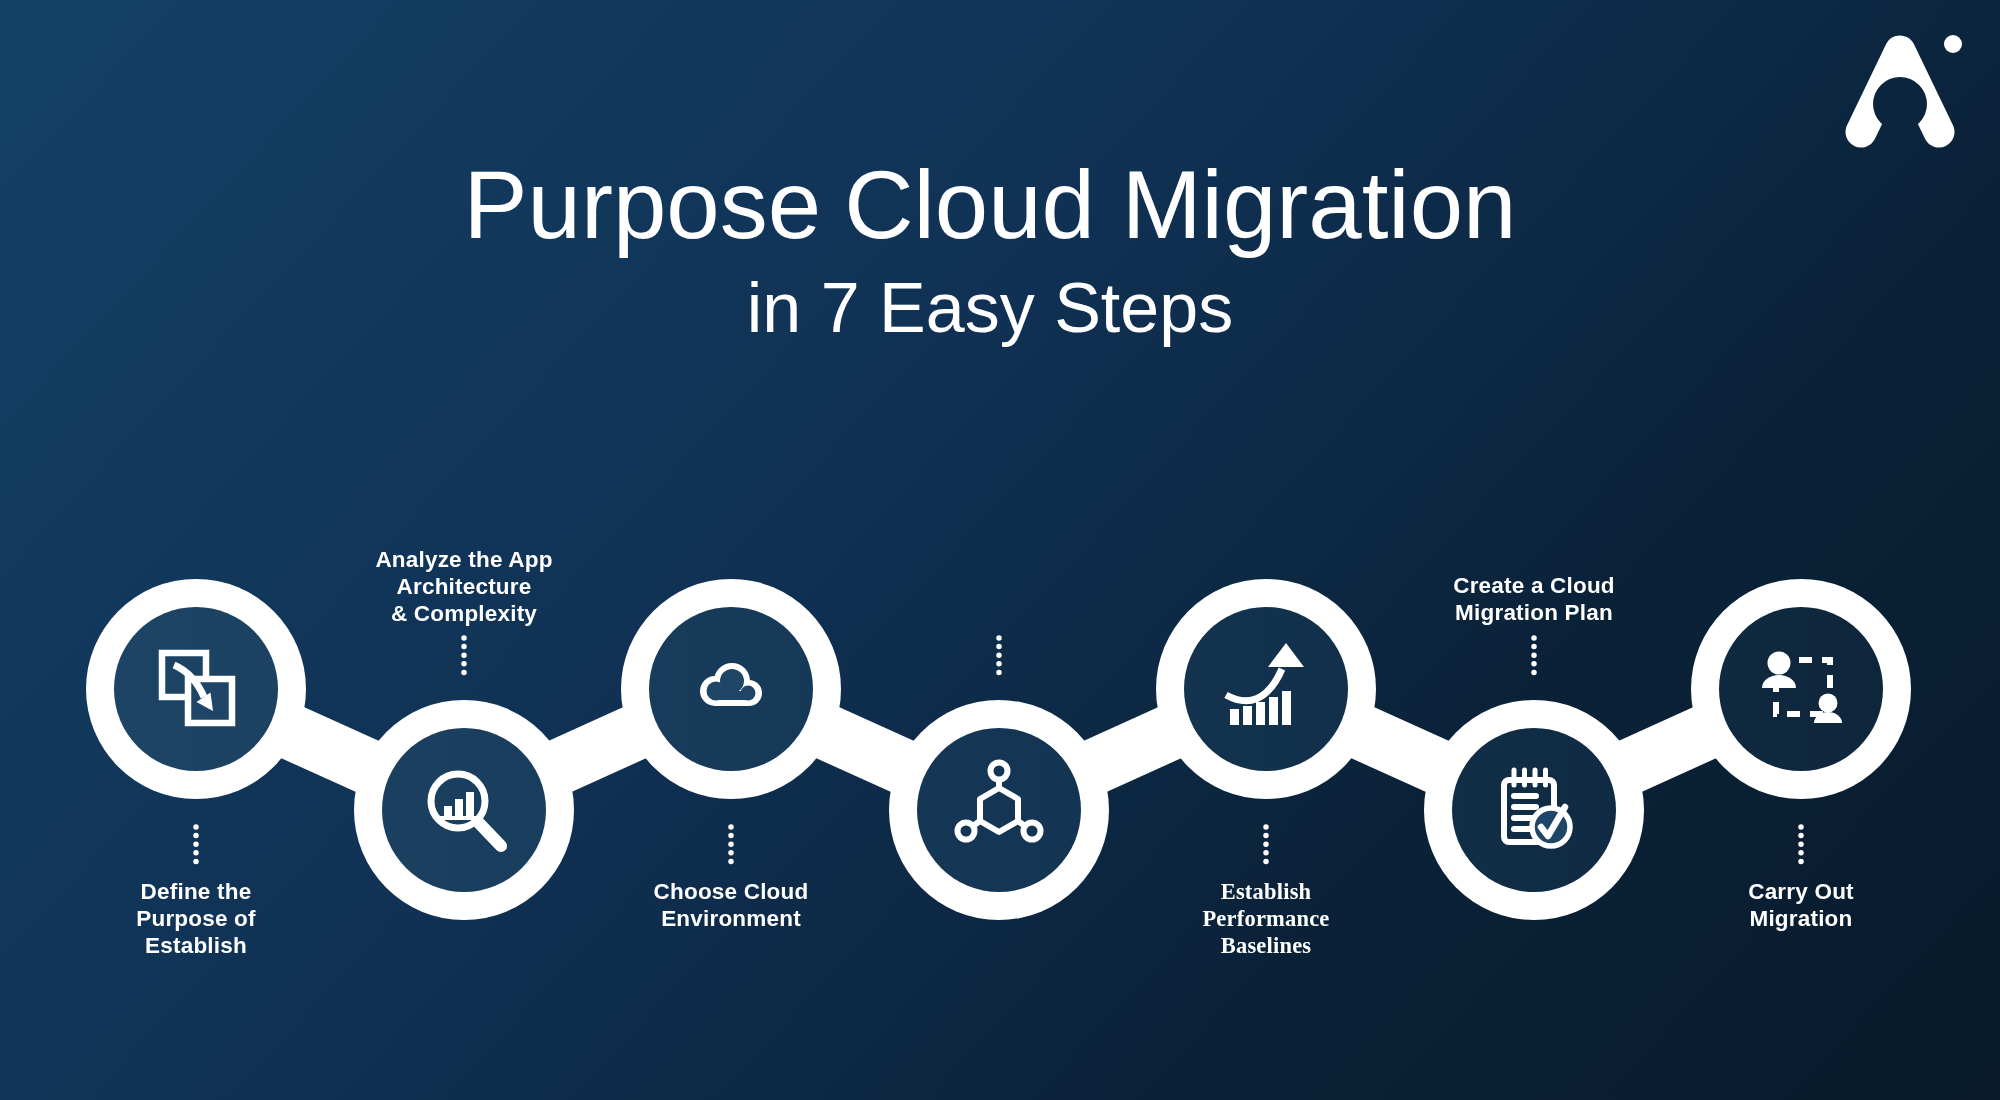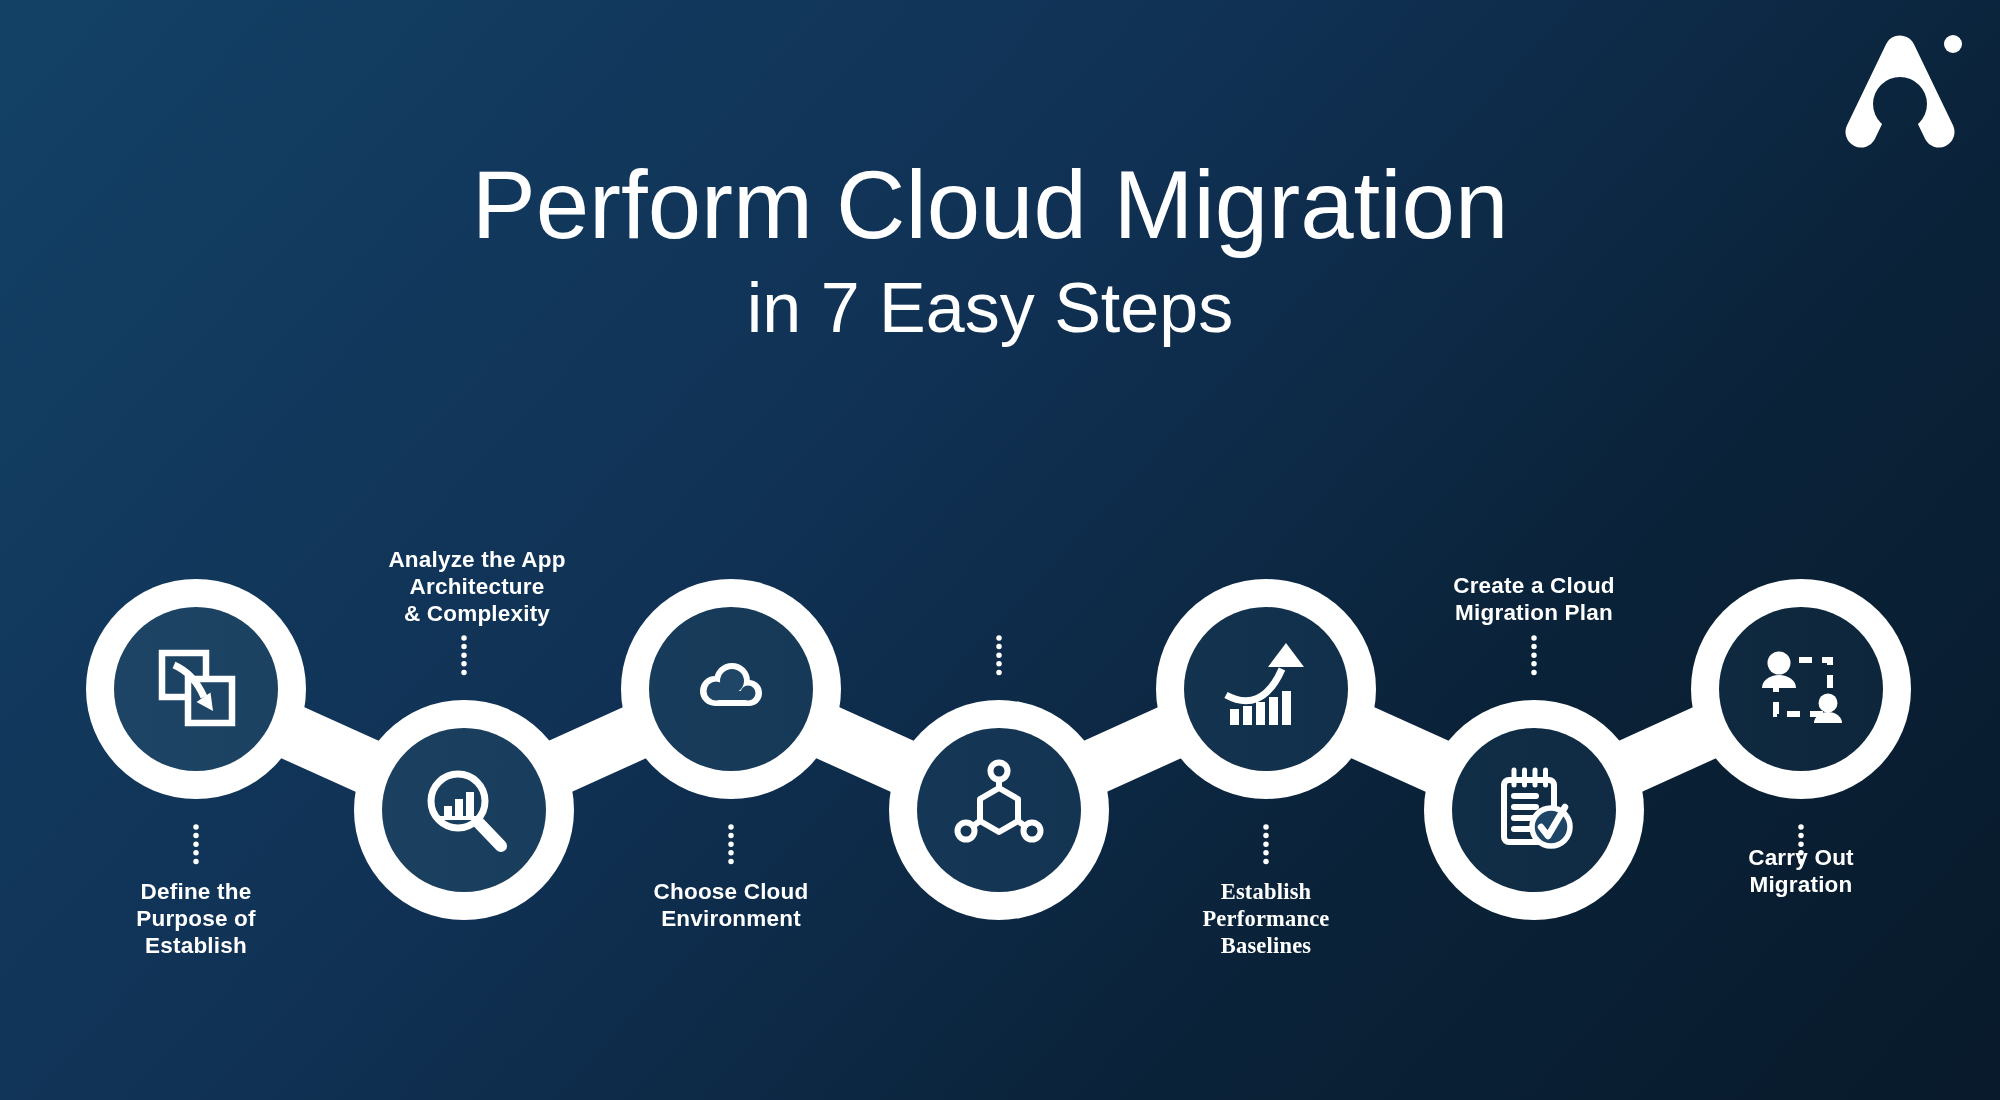--- a/index.html
+++ b/index.html
@@ -20,26 +20,26 @@
   .title .t-reg{font-weight:400;margin-right:0.24em;}
   .title .t-bold{font-weight:400;}
   .title .t-line2{font-size:70px;line-height:96px;display:block;font-weight:400;}
   .step-label{
     position:absolute;width:340px;transform:translateX(-50%);
     color:#fff;text-align:center;
     font-size:22.5px;line-height:27px;font-weight:600;letter-spacing:0.2px;
     white-space:pre-line;
   }
   .pos-1{left:196px;top:878px;}
-  .pos-2{left:477px;top:546px;}
+  .pos-2{left:464px;top:546px;}
   .pos-3{left:731px;top:878px;}
   .pos-4{left:999px;top:546px;}
   .pos-5{left:1266px;top:878px;font-family:Liberation Serif, serif;}
   .pos-6{left:1534px;top:572px;}
-  .pos-7{left:1801px;top:844px;}
+  .pos-7{left:1801px;top:878px;}
 </style>
 </head>
 <body>
 
 <div class="canvas">
 
   <svg class="chain-svg" width="2000" height="1100" viewBox="0 0 2000 1100">
     <defs>
       <linearGradient id="innerGrad" gradientUnits="userSpaceOnUse" x1="0" y1="0" x2="2000" y2="0">
         <stop offset="0" stop-color="#1f4667"></stop>
@@ -167,21 +167,21 @@
       <path d="M 13 34 a 14 11 0 0 1 28 0 z" fill="#ffffff"></path>
     </g>
 
     <g>
       <rect x="1820" y="10" width="170" height="160" fill="#ffffff" mask="url(#logoMask)"></rect>
       <circle cx="1953" cy="44" r="9" fill="#ffffff"></circle>
     </g>
   </svg>
 
   <h1 class="title">
-    <span class="t-line1"><span class="t-reg">Perform</span><span class="t-bold">Cloud Migration</span></span>
+    <span class="t-line1"><span class="t-reg">Purpose</span><span class="t-bold">Cloud Migration</span></span>
     <span class="t-line2">in 7 Easy Steps</span>
   </h1>
 
   <div class="step-label pos-1">Define the
 Purpose of
 Establish</div>
   <div class="step-label pos-2">Analyze the App
 Architecture
 &amp; Complexity</div>
   <div class="step-label pos-3">Choose Cloud

